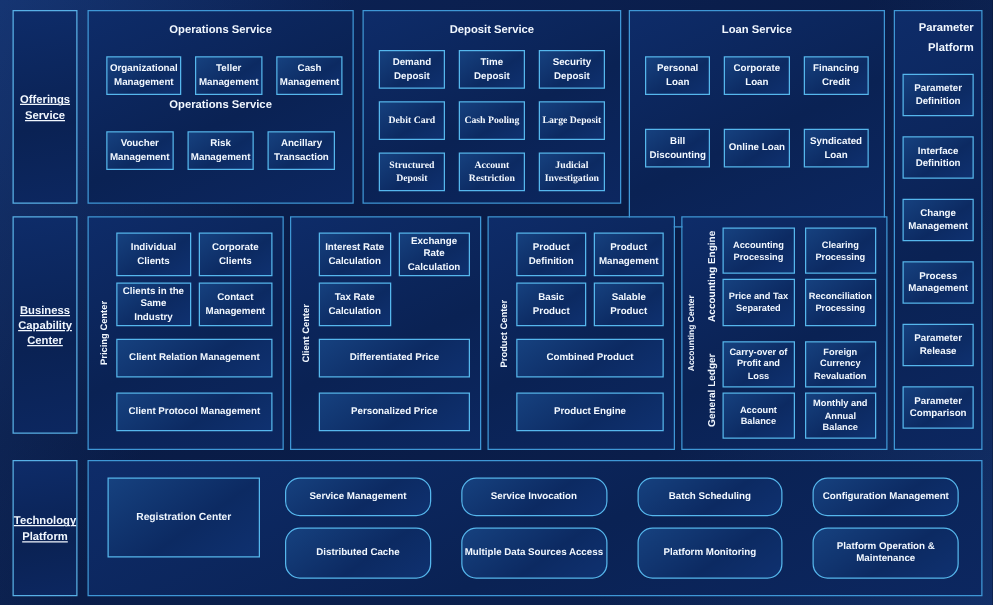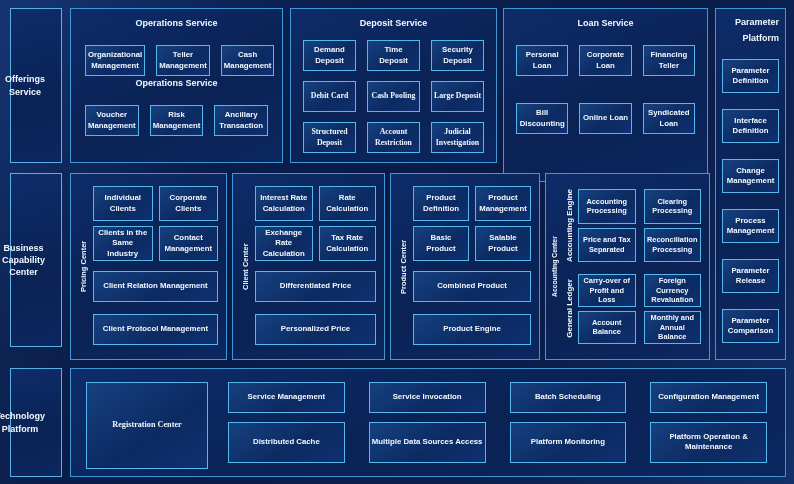--- a/index.html
+++ b/index.html
@@ -18,22 +18,23 @@
   .panel{
     position:absolute;box-sizing:border-box;
     border:1.5px solid #3f97d6;
     background:linear-gradient(155deg,#0e2c69 0%,#0a2254 55%,#0c2760 100%);
   }
   .sidebar{
     position:absolute;box-sizing:border-box;
     border:1.5px solid #58b0e6;
     background:linear-gradient(170deg,#0e2c69 0%,#0a2254 60%,#0c2760 100%);
     color:#f2f8ff;font-weight:bold;font-size:9px;line-height:1.35;
-    display:flex;align-items:center;justify-content:flex-end;text-align:center;
+    display:flex;align-items:center;justify-content:center;text-align:center;
     padding:16px;
+    text-decoration:underline;
   }
   .panel-title{
     color:#f2f8ff;font-weight:bold;font-size:9px;text-align:center;
     flex:none;
   }
   .box{
     box-sizing:border-box;border:1.5px solid #56b7ed;
     background:linear-gradient(145deg,#16417f 0%,#0c2a62 58%,#0f3170 100%);
     color:#f2f8ff;font-weight:bold;font-size:7.8px;line-height:1.3;
     display:flex;align-items:center;justify-content:center;text-align:center;
@@ -62,32 +63,32 @@
   .centerpanel{display:flex;padding:12px 8px 12px 2px;}
   .panel-pricing{left:70px;top:173px;width:157px;height:187px;}
   .panel-client{left:232px;top:173px;width:153px;height:187px;}
   .panel-product{left:390px;top:173px;width:150px;height:187px;}
   .vstrip{width:20px;align-self:stretch;}
   .center-content{flex:1;display:flex;flex-direction:column;}
   .grid2{display:grid;grid-template-columns:1fr 1fr;gap:5px 6px;border-radius:14px;}
   .grid2 .box{height:35px;}
   .wide-box{height:31px;margin-top:10px;flex:none;}
   
-  .panel-accounting{left:545px;top:173px;width:165px;height:187px;display:flex;padding:8px 8px 8px 1px;align-items:center;}
+  .panel-accounting{left:545px;top:173px;width:165px;height:187px;display:flex;padding:8px 8px 8px 1px;}
   .acc-outer-label{width:14px;font-size:6.8px;align-self:stretch;}
   .acc-main{flex:1;display:flex;flex-direction:column;gap:12px;}
   .acc-section{display:flex;flex:1;}
   .acc-vlabel{width:17px;font-size:8px;align-self:stretch;}
   .acc-grid{flex:1;display:grid;grid-template-columns:1fr 1fr;gap:4px 8px;}
   .acc-grid .box{font-size:7.4px;padding:1px;}
   
   .panel-technology{left:70px;top:368px;width:716px;height:109px;display:flex;padding:13px 18px 13px 15px;}
-  .reg-box{width:122px;height:87px;flex:none;font-size:8.2px;font-family:Liberation Serif, serif;}
+  .reg-box{width:122px;height:64px;flex:none;font-size:8.2px;}
   .tech-grid{flex:1;display:grid;grid-template-columns:repeat(4,1fr);gap:9px 24px;margin-left:20px;}
-  .tech-grid .box{height:auto;}
+  .tech-grid .box{height:auto;border-radius:12px;}
   .mt17{margin-top:17px;}
   .mt12{margin-top:12px;}
   .mt10{margin-top:10px;font-family:Liberation Serif, serif;}
   .mt27{margin-top:27px;}
   .subtitle{margin-top:2px;}
 </style>
 </head>
 <body>
 
 <div class="stage">
@@ -134,21 +135,21 @@
       <div class="box">Account Restriction</div>
       <div class="box">Judicial Investigation</div>
     </div>
   </div>
 
   <div class="panel panel-loan">
     <div class="panel-title">Loan Service</div>
     <div class="row mt17">
       <div class="box">Personal Loan</div>
       <div class="box">Corporate Loan</div>
-      <div class="box">Financing Teller</div>
+      <div class="box">Financing Credit</div>
     </div>
     <div class="row mt27">
       <div class="box">Bill Discounting</div>
       <div class="box">Online Loan</div>
       <div class="box">Syndicated Loan</div>
     </div>
   </div>
 
   <div class="panel panel-parameter">
     <div class="panel-title">Parameter</div>
@@ -173,21 +174,20 @@
       <div class="box wide-box">Client Relation Management</div>
       <div class="box wide-box mt12">Client Protocol Management</div>
     </div>
   </div>
 
   <div class="panel panel-client centerpanel">
     <div class="vlabel vstrip">Client Center</div>
     <div class="center-content">
       <div class="grid2">
         <div class="box">Interest Rate Calculation</div>
-        <div class="box">Rate Calculation</div>
         <div class="box">Exchange Rate Calculation</div>
         <div class="box">Tax Rate Calculation</div>
       </div>
       <div class="box wide-box">Differentiated Price</div>
       <div class="box wide-box mt12">Personalized Price</div>
     </div>
   </div>
 
   <div class="panel panel-product centerpanel">
     <div class="vlabel vstrip">Product Center</div>

